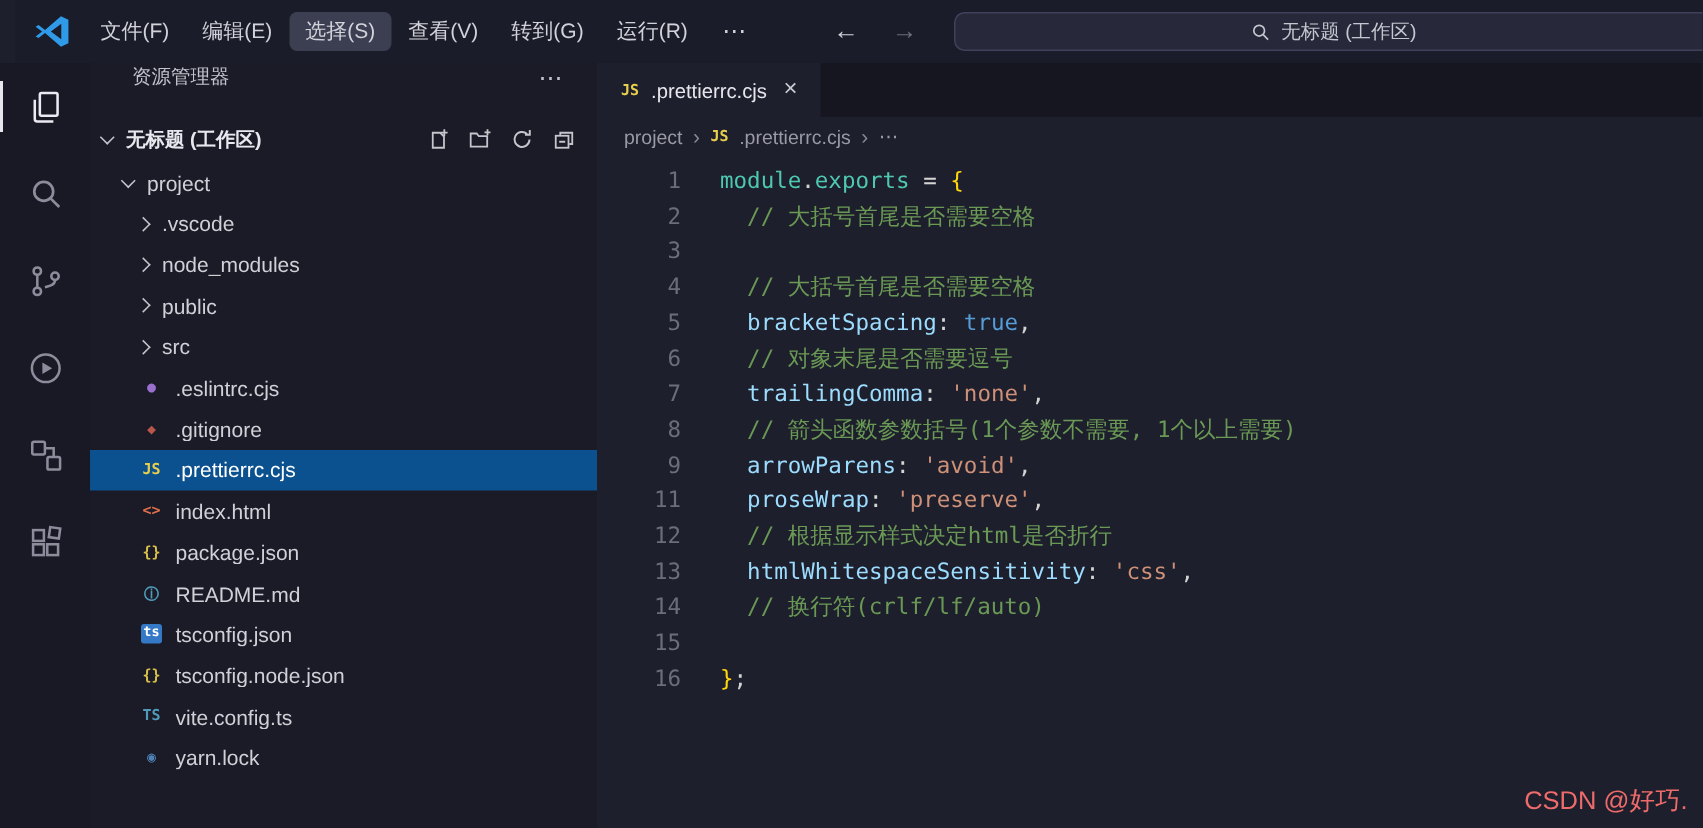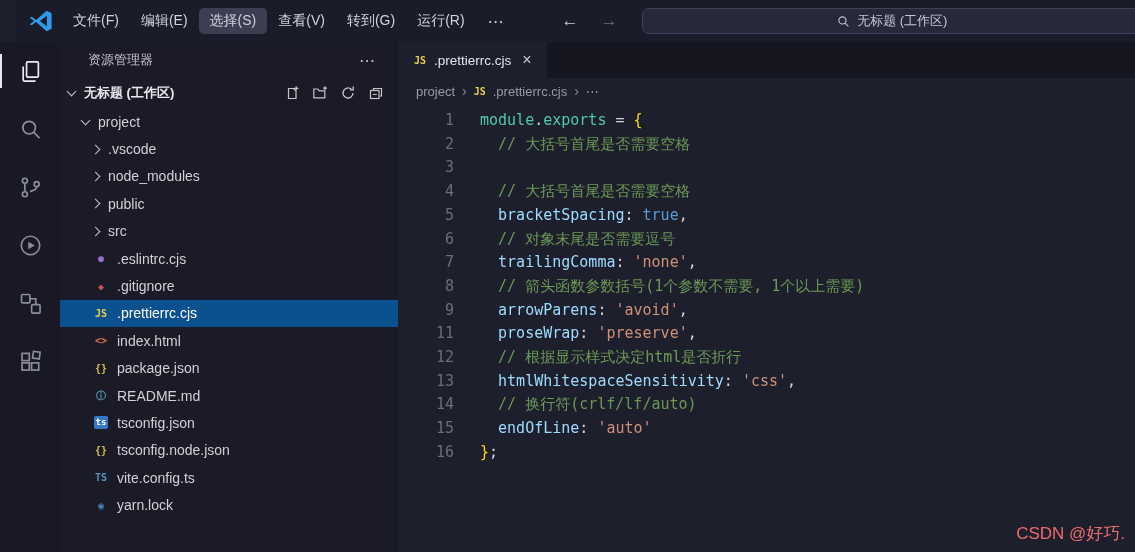--- a/index.html
+++ b/index.html
@@ -1,21 +1,21 @@
 <!DOCTYPE html>
 <html><head>
 <meta charset="utf-8">
 <style>
   * { box-sizing: border-box; }
   html,body { margin:0; padding:0; width:1135px; height:552px; overflow:hidden;
     background:#1e1f2c; font-family:"Liberation Sans","DejaVu Sans",sans-serif; }
   .window { position:relative; width:1135px; height:552px; overflow:hidden; }
 
   
-  .titlebar { position:absolute; top:0; left:16px; right:0; height:42px;
+  .titlebar { position:absolute; top:0; left:10px; right:0; height:42px;
     background:#1b1c29; display:flex; align-items:center; padding-left:12px; }
   .logo { width:26px; height:26px; margin-right:8px; flex:0 0 auto; }
   .menus { display:flex; align-items:center; }
   .menu-item { color:#d2d2da; font-size:14px; padding:4px 11px; border-radius:5px; white-space:nowrap; cursor:default; }
   .menu-item.active { background:#3c3e52; }
   .more-btn { color:#cfcfd6; font-size:16px; padding:4px 12px; border-radius:5px; }
   .nav-arrows { display:flex; align-items:center; margin-left:46px; gap:22px; font-size:17px; }
   .arrow-back { color:#cfcfd6; }
   .arrow-fwd { color:#6c6c7a; }
   .search-box { margin-left:24px; margin-right:-8px; flex:1; height:26px;
@@ -29,21 +29,21 @@
   
   .activitybar { width:60px; background:#181924; display:flex; flex-direction:column; align-items:stretch; flex:0 0 auto; }
   .ab-item { height:58px; display:flex; align-items:center; justify-content:center;
     color:#8c8c9c; position:relative; cursor:pointer; }
   .ab-item.active { color:#eceaf2; }
   .ab-item.active::before { content:""; position:absolute; left:0; top:12px; bottom:12px; width:2px; background:#e7e7ee; }
   .ab-item svg { width:27px; height:27px; }
 
   
   .sidebar { width:338px; background:#1a1b27; flex:0 0 auto; display:flex; flex-direction:column; overflow:hidden; }
-  .sb-header { height:36px; display:flex; align-items:center; padding:0 22px 0 28px; }
+  .sb-header { height:36px; display:flex; padding:0 22px 0 28px; }
   .sb-title { color:#c3c3cc; font-size:13px; flex:1; }
   .sb-more { color:#c3c3cc; font-size:16px; letter-spacing:1px; cursor:pointer; }
   .ws-row { height:30px; display:flex; align-items:center; padding:0 14px 0 8px; }
   .ws-label { color:#e8e8ee; font-size:13px; font-weight:bold; flex:1; white-space:nowrap; overflow:hidden; }
   .ws-actions { display:flex; align-items:center; gap:12px; color:#c5c5cc; }
   .ws-actions svg { width:16px; height:16px; display:block; cursor:pointer; }
   .tree { flex:1; overflow:hidden; }
   .trow { height:27.4px; display:flex; align-items:center; color:#d0d0d6; font-size:14px; cursor:pointer; white-space:nowrap; }
   .trow.sel { background:#0b5190; color:#ffffff; }
   .chev { width:7px; height:7px; border-right:1.6px solid #c5c5cc; border-bottom:1.6px solid #c5c5cc;
@@ -311,21 +311,20 @@
           <div class="cline">
             <span class="ln">13</span>
             <span class="lc"><span class="tk-pun">  </span><span class="tk-prp">htmlWhitespaceSensitivity</span><span class="tk-pun">: </span><span class="tk-str">'css'</span><span class="tk-pun">,</span></span>
           </div>
           <div class="cline">
             <span class="ln">14</span>
             <span class="lc"><span class="tk-pun">  </span><span class="tk-cmt">// 换行符(crlf/lf/auto)</span></span>
           </div>
           <div class="cline">
             <span class="ln">15</span>
-            <span class="lc"><span class="tk-pun">  </span><span class="tk-prp">endOfLine</span><span class="tk-pun">: </span><span class="tk-str">'auto'</span></span>
           </div>
           <div class="cline">
             <span class="ln">16</span>
             <span class="lc"><span class="tk-brc">}</span><span class="tk-pun">;</span></span>
           </div>
         </div>
       <div class="watermark">CSDN @好巧.</div>
     </div>
 
   </div>

